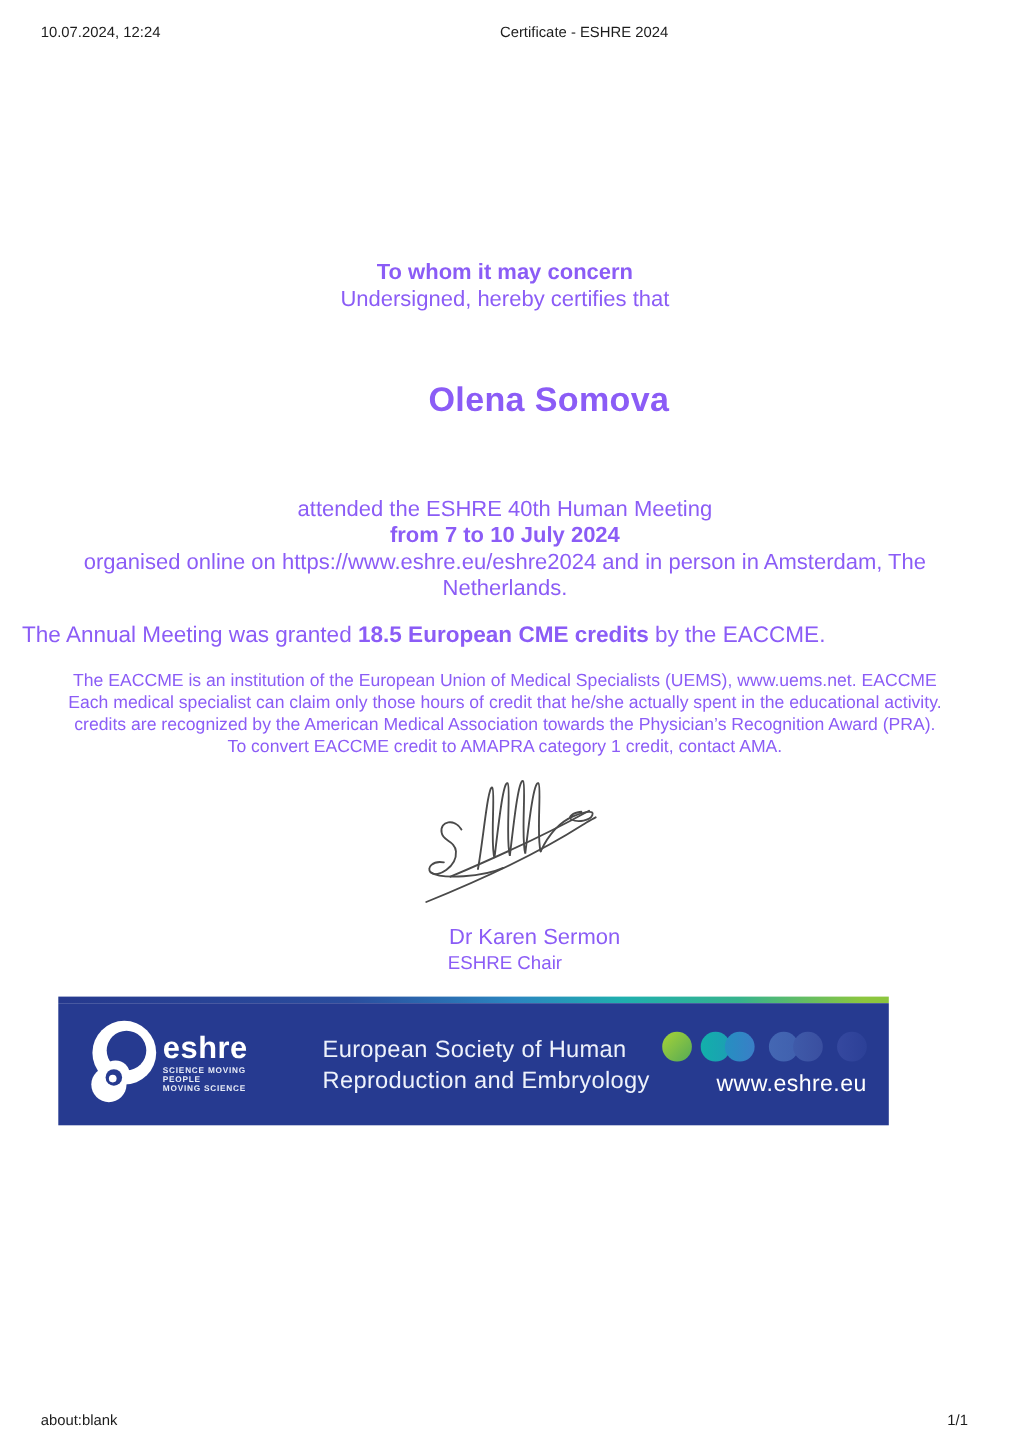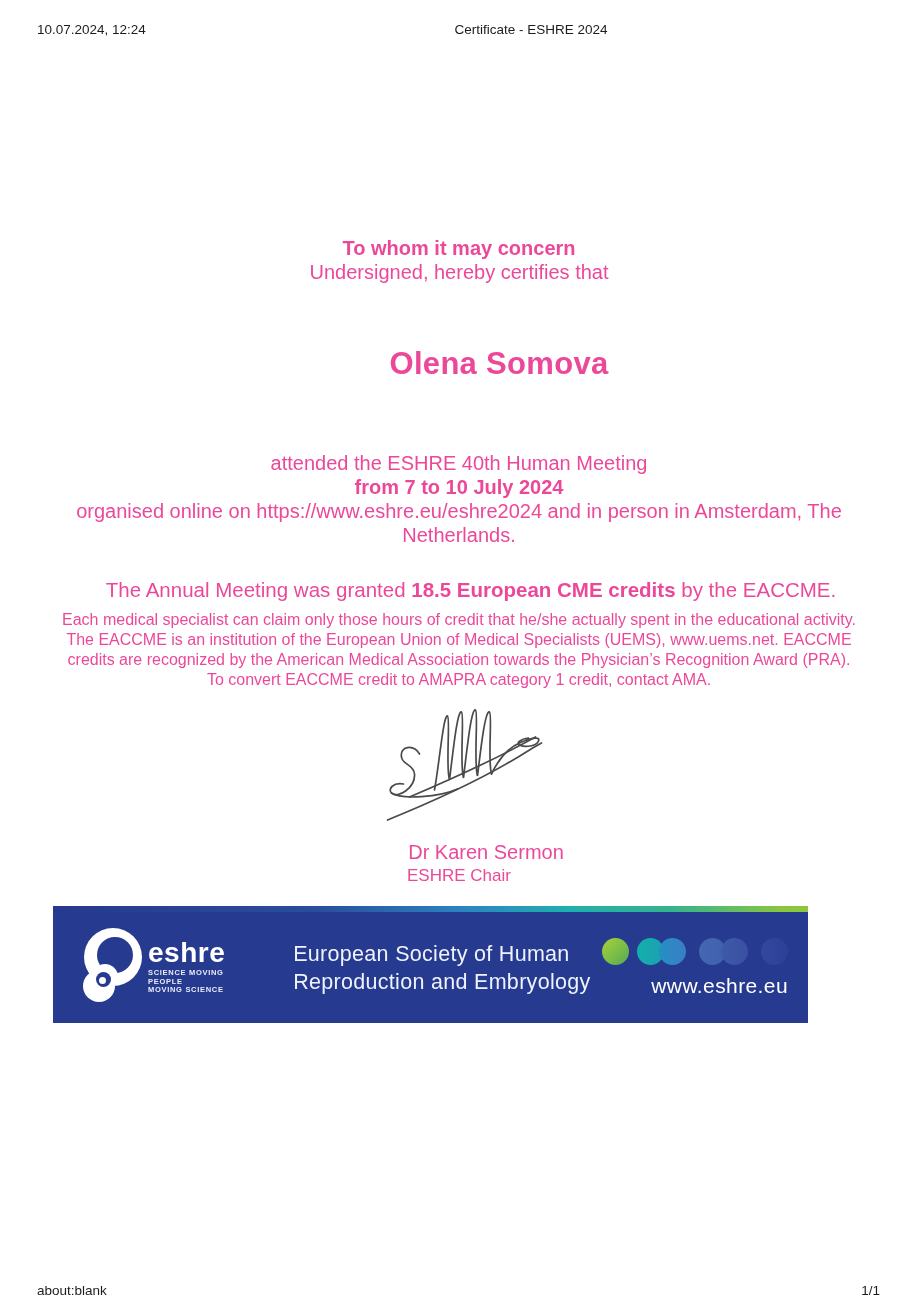--- a/index.html
+++ b/index.html
@@ -16,32 +16,32 @@
   .ph-title{position:absolute;left:144px;right:0;top:0;text-align:center;white-space:nowrap;}
   .print-footer{position:absolute;top:1259px;left:0;right:0;height:16px;font-size:13.5px;color:#1c1c1c;margin-top:24px;}
   .pf-url{position:absolute;left:37px;top:0;}
   .pf-page{position:absolute;right:38px;top:0;}
 
   
   .cert-title{
     position:absolute;top:97px;left:0;width:100%;margin:0;text-align:center;
     font-size:41px;font-weight:bold;color:#7abc3f;letter-spacing:0.5px;
   }
-  .navy{color:#ec4899;}
+  .navy{color:#8b5cf6;}
   .intro{position:absolute;top:236px;left:0;width:100%;text-align:center;font-size:20px;line-height:24px;}
   .intro p{margin:0;}
   .salutation{font-weight:bold;}
   .attendee{
     position:absolute;top:346px;left:0;width:100%;margin:0;text-align:center;
     font-size:31px;font-weight:bold;letter-spacing:0.3px;padding-left:40px;
   }
   .details{position:absolute;top:451px;left:49px;width:820px;text-align:center;font-size:20px;line-height:24px;}
   .details p{margin:0;}
   .details .bold{font-weight:bold;}
-  .credits{position:absolute;top:566px;left:20px;width:878px;margin:12px;text-align:center;font-size:20.5px;}
+  .credits{position:absolute;top:566px;left:20px;width:878px;margin:0;text-align:left;font-size:20.5px;}
   .credits b{font-weight:bold;}
   .disclaimer{position:absolute;top:610px;left:42px;width:834px;text-align:center;font-size:16px;line-height:20px;}
   .disclaimer div{white-space:nowrap;}
 
   
   .signature{position:absolute;top:702px;left:0;width:100%;display:flex;justify-content:center;}
   .signature svg{display:block;margin-left:10px;}
 
   .signer-name{position:absolute;top:840px;left:0;width:100%;margin:0;text-align:center;font-size:20px;line-height:24px;padding-left:27px;}
   .signer-role{position:absolute;top:864px;left:0;width:100%;margin:0;text-align:center;font-size:17px;line-height:24px;}
@@ -105,22 +105,22 @@
 
   <div class="details navy">
     <p>attended the ESHRE 40th Human Meeting</p>
     <p class="bold">from 7 to 10 July 2024</p>
     <p>organised online on https://www.eshre.eu/eshre2024 and in person in Amsterdam, The Netherlands.</p>
   </div>
 
   <p class="credits navy"><span>The Annual Meeting was granted </span><b>18.5 European CME credits</b><span> by the EACCME.</span></p>
 
   <div class="disclaimer navy">
+    <div>The EACCME is an institution of the European Union of Medical Specialists (UEMS), www.uems.net. EACCME</div>
     <div>Each medical specialist can claim only those hours of credit that he/she actually spent in the educational activity.</div>
-    <div>The EACCME is an institution of the European Union of Medical Specialists (UEMS), www.uems.net. EACCME</div>
     <div>credits are recognized by the American Medical Association towards the Physician’s Recognition Award (PRA).</div>
     <div>To convert EACCME credit to AMAPRA category 1 credit, contact AMA.</div>
   </div>
 
   <div class="signature">
     <svg width="175" height="125" viewBox="0 0 170 125" fill="none" xmlns="http://www.w3.org/2000/svg">
       <g stroke="#4a4a4a" stroke-width="1.7" stroke-linecap="round" fill="none">
         <path d="M40,52 C34,42 20,44 22,55 C23,63 34,62 35,72 C36,86 18,97 12,91 C8,87 14,80 24,82"></path>
         <path d="M12,91 C22,98 60,95 78,87"></path>
         <path d="M55,88 C60,60 64,12 68,14 C71,16 66,65 70,78 C74,45 78,8 82,10 C85,12 80,62 84,76 C88,42 92,6 96,8 C99,10 94,60 98,74 C102,40 106,8 110,10 C113,12 108,58 112,72"></path>

